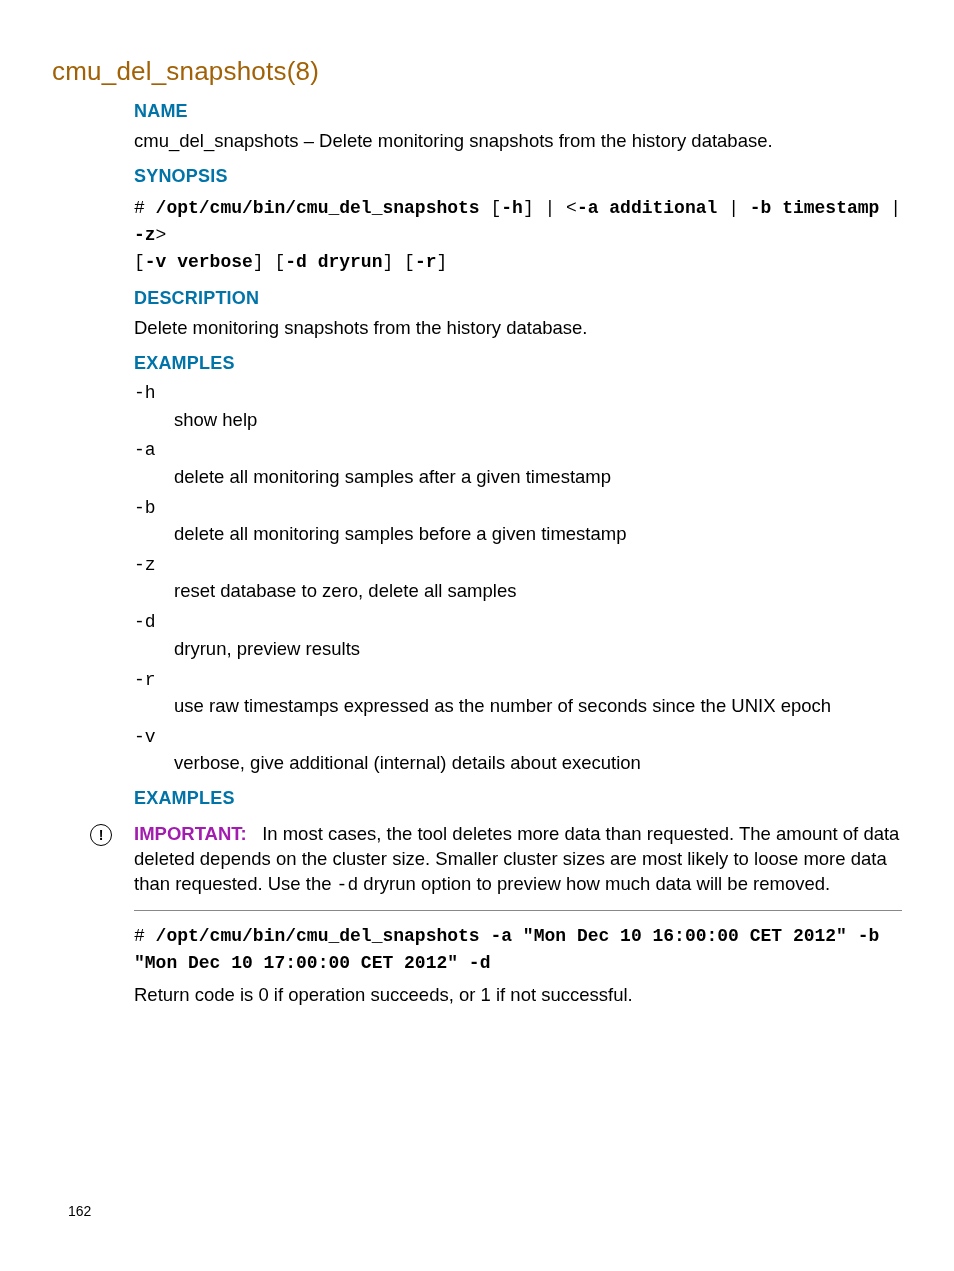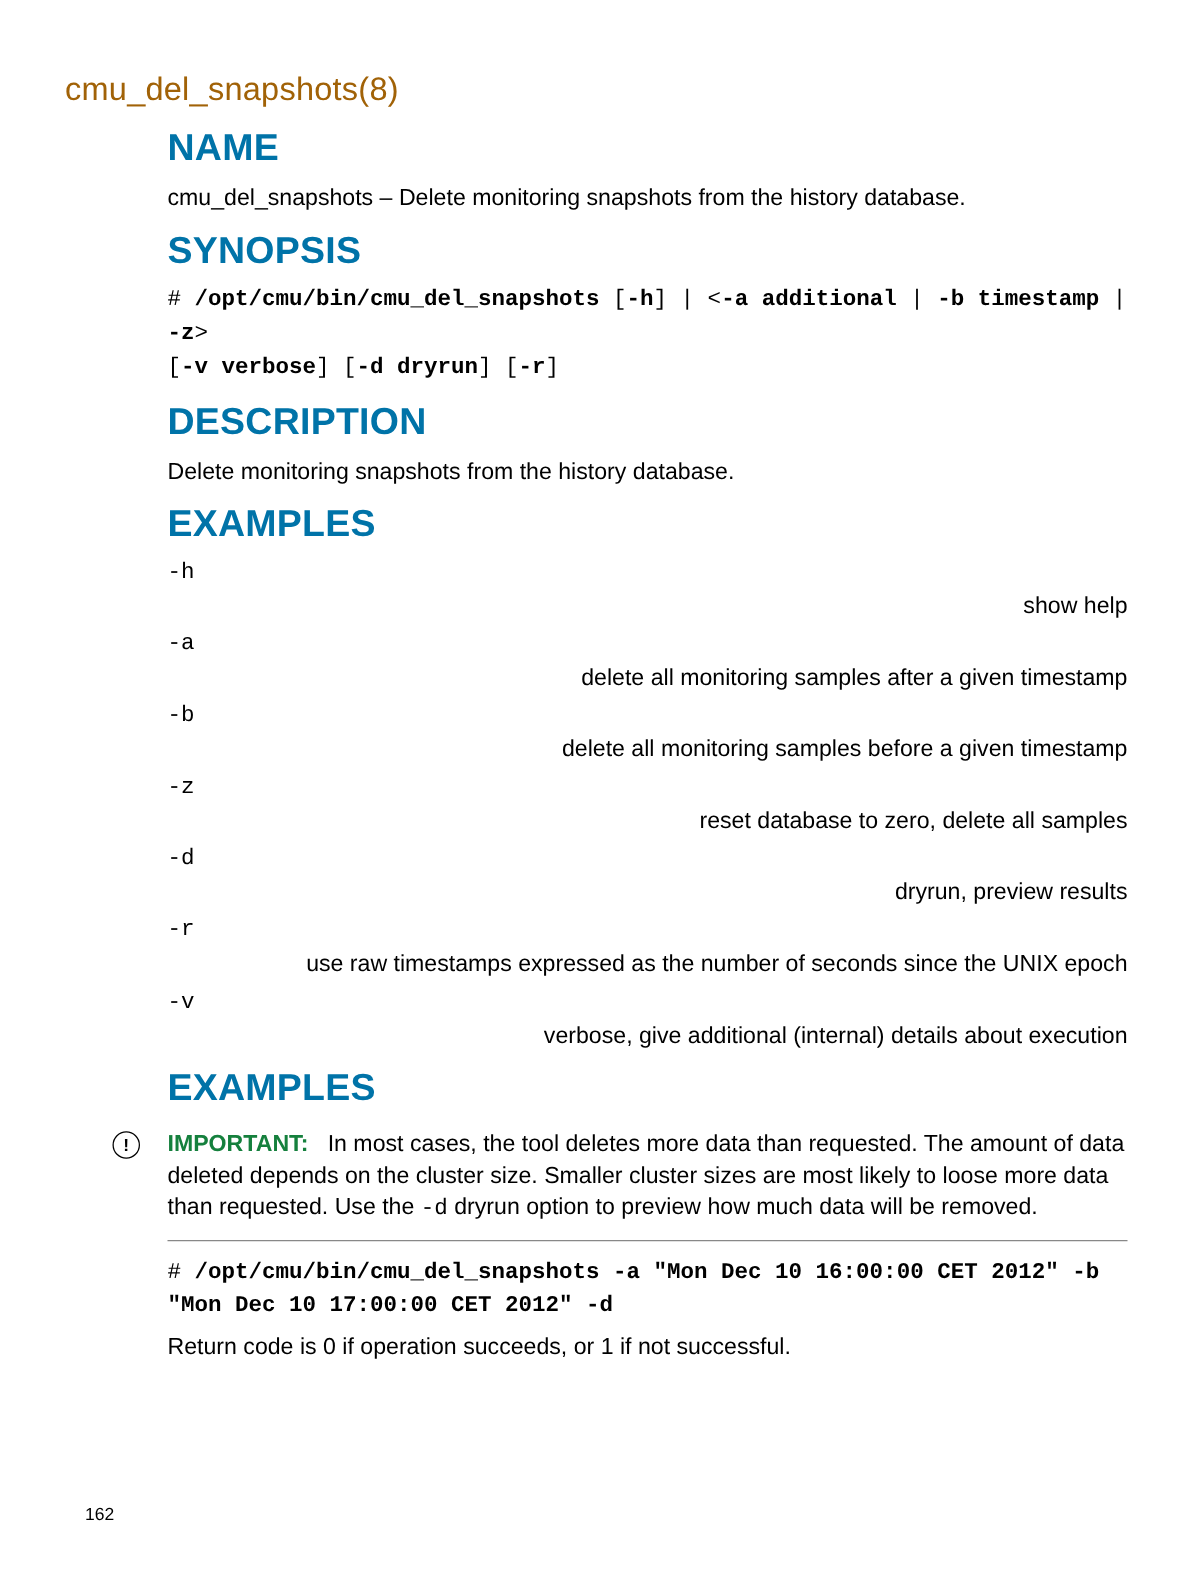--- a/index.html
+++ b/index.html
@@ -19,21 +19,21 @@
     font-weight: 400;
     margin: 6px 0 10px 0;
     letter-spacing: 0.2px;
   }
   .content {
     margin-left: 82px;
   }
   .section-head {
     color: #0073a8;
     font-weight: bold;
-    font-size: 30px;
+    font-size: 18px;
     margin: 10px 0 6px 0;
     letter-spacing: 0.2px;
   }
   .body-text {
     margin: 4px 0 8px 0;
   }
   .mono {
     font-family: "Courier New", Courier, monospace;
     font-size: 18px;
   }
@@ -42,22 +42,21 @@
     line-height: 1.5;
   }
   .synopsis b { font-weight: bold; }
   .options dl { margin: 4px 0 0 0; }
   .options dt {
     font-family: "Courier New", Courier, monospace;
     font-size: 18px;
     margin-top: 6px;
   }
   .options dd {
-    margin: 2px 0 6px 28px;
-    text-align: right;
+    margin: 2px 0 6px 40px;
   }
   .important-block {
     position: relative;
     margin: 12px 0 0 0;
     padding-bottom: 12px;
     border-bottom: 1px solid #888;
   }
   .important-icon {
     position: absolute;
     left: -44px;
@@ -67,21 +66,21 @@
     border: 1.8px solid #000;
     border-radius: 50%;
     display: flex;
     align-items: center;
     justify-content: center;
     font-weight: bold;
     font-size: 14px;
     font-family: Arial, sans-serif;
   }
   .important-label {
-    color: #15803d;
+    color: #a21caf;
     font-weight: bold;
   }
   .example-code {
     margin-top: 12px;
     line-height: 1.5;
     font-family: "Courier New", Courier, monospace;
     font-size: 18px;
   }
   .example-code .hash { font-weight: normal; }
   .example-code .cmd { font-weight: bold; }

